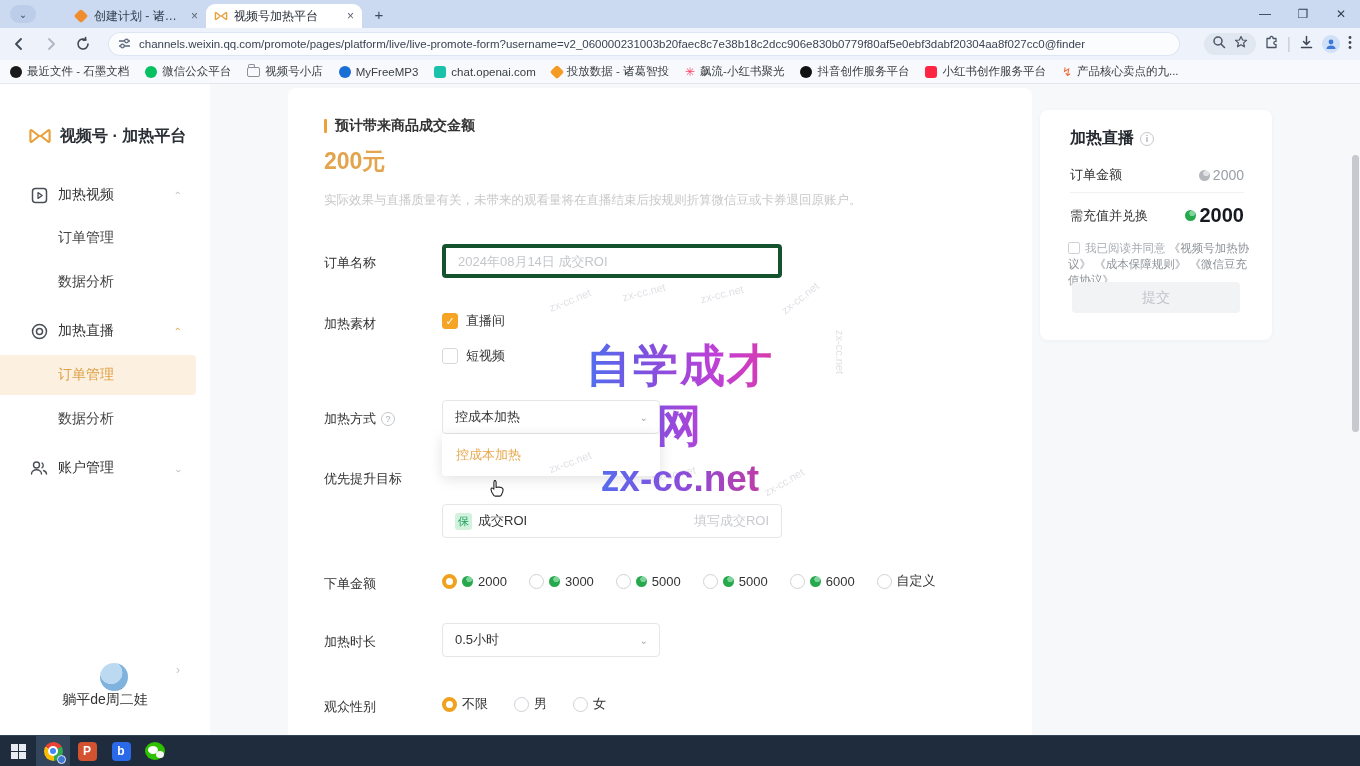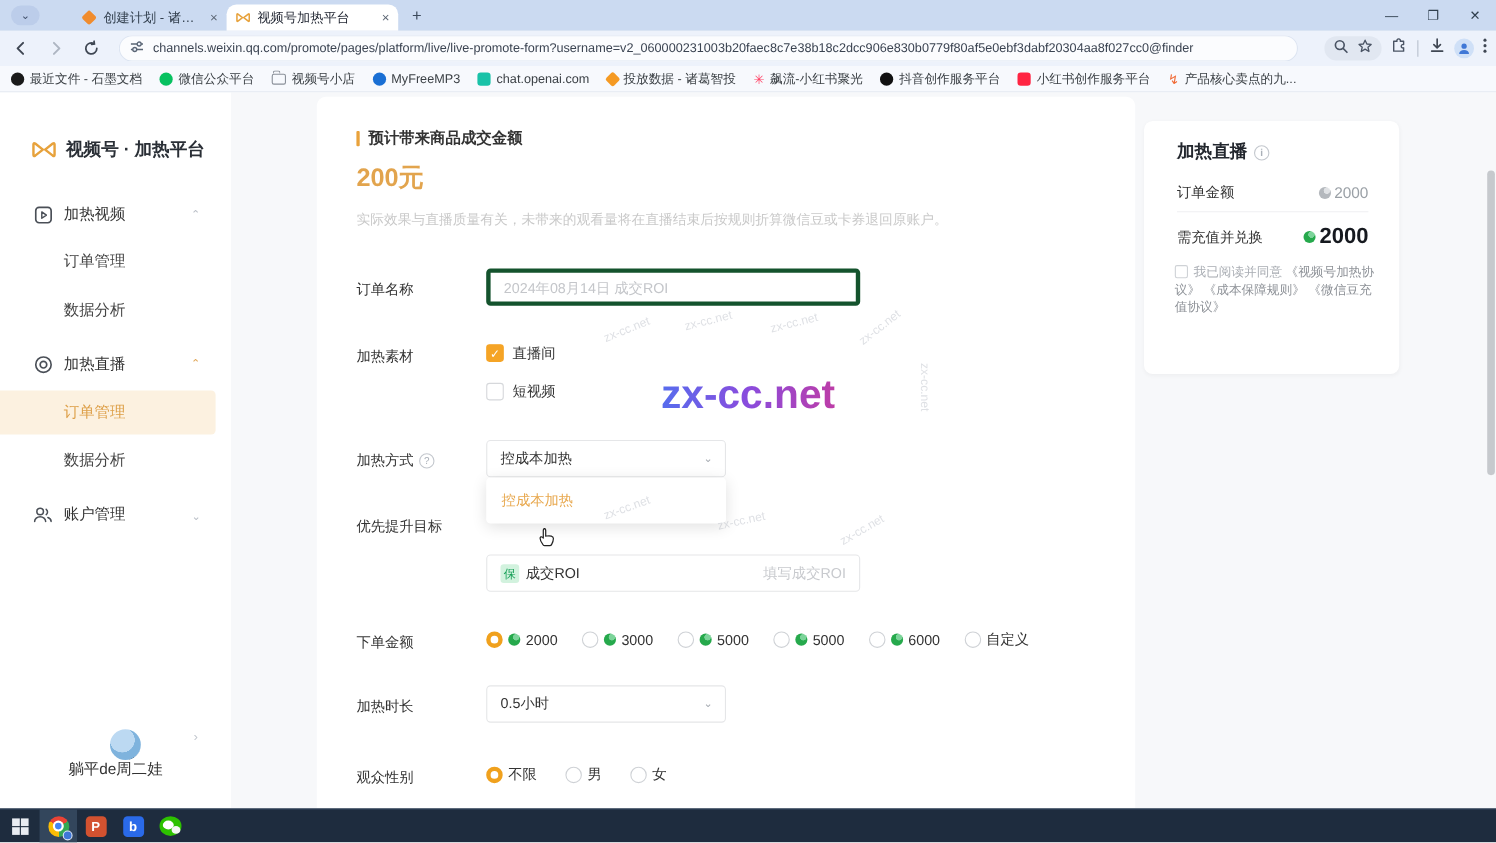--- a/index.html
+++ b/index.html
@@ -440,23 +440,25 @@
             <span class="bean"></span>
             <span>2000</span>
           </span>
       </div>
       <div class="agree">
         <span class="box"></span><span>我已阅读并同意</span>
         <span class="lnk">《视频号加热协议》</span>
         <span class="lnk">《成本保障规则》</span>
         <span class="lnk">《微信豆充值协议》</span>
       </div>
+      <button class="submit">提交</button>
     </div>
 
     <div class="wm-big">
+      <div class="l1">自学成才网</div>
       <div class="l2">zx-cc.net</div>
     </div>
 
     <span class="wm-tile" style="left:548px; top:210px; transform:rotate(-22deg);">zx-cc.net</span>
     <span class="wm-tile" style="left:622px; top:202px; transform:rotate(-14deg);">zx-cc.net</span>
     <span class="wm-tile" style="left:700px; top:204px; transform:rotate(-14deg);">zx-cc.net</span>
     <span class="wm-tile" style="left:778px; top:208px; transform:rotate(-38deg);">zx-cc.net</span>
     <span class="wm-tile" style="left:818px; top:262px; transform:rotate(90deg);">zx-cc.net</span>
     <span class="wm-tile" style="left:548px; top:372px; transform:rotate(-20deg);">zx-cc.net</span>
     <span class="wm-tile" style="left:652px; top:384px; transform:rotate(-12deg);">zx-cc.net</span>

